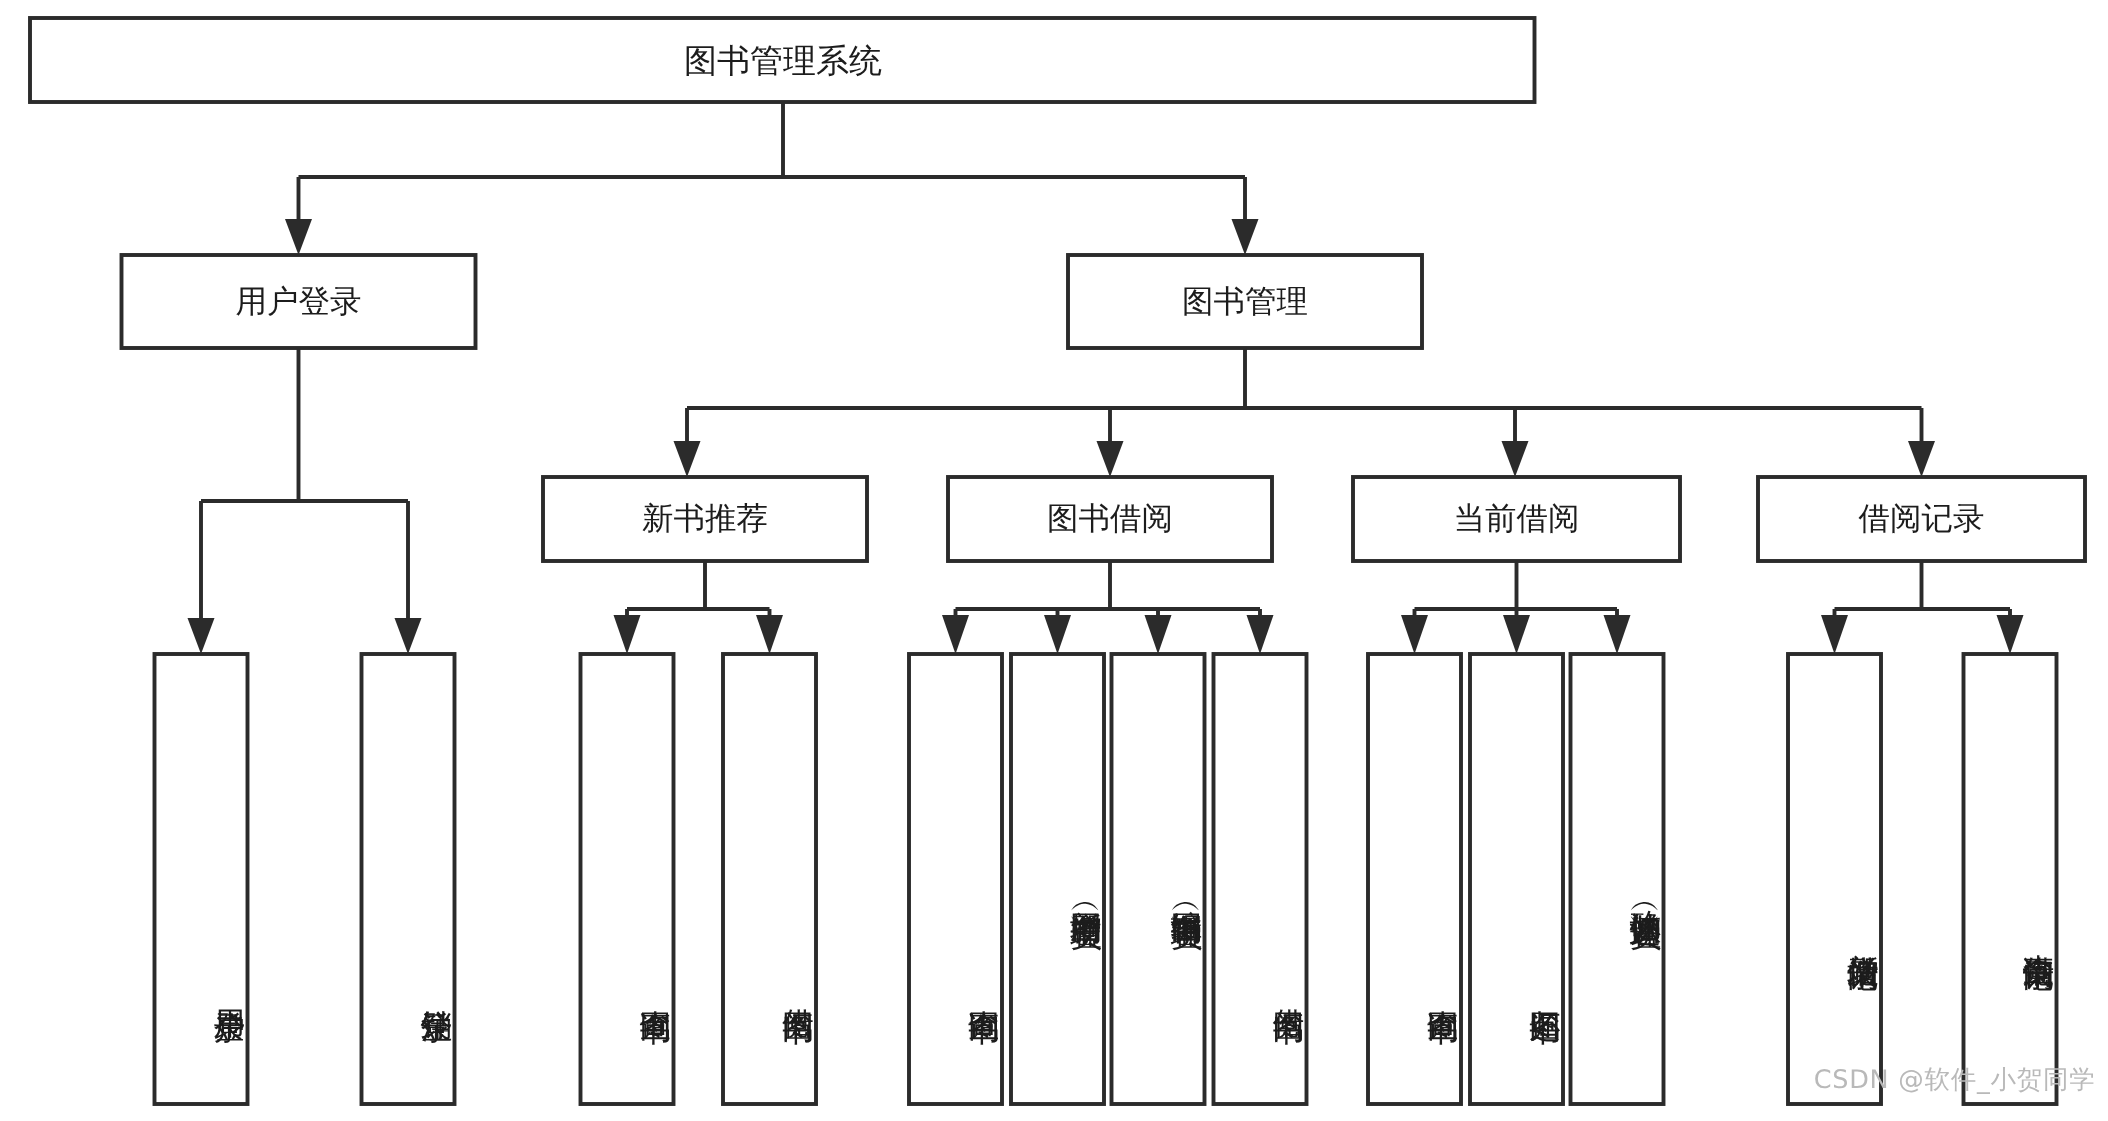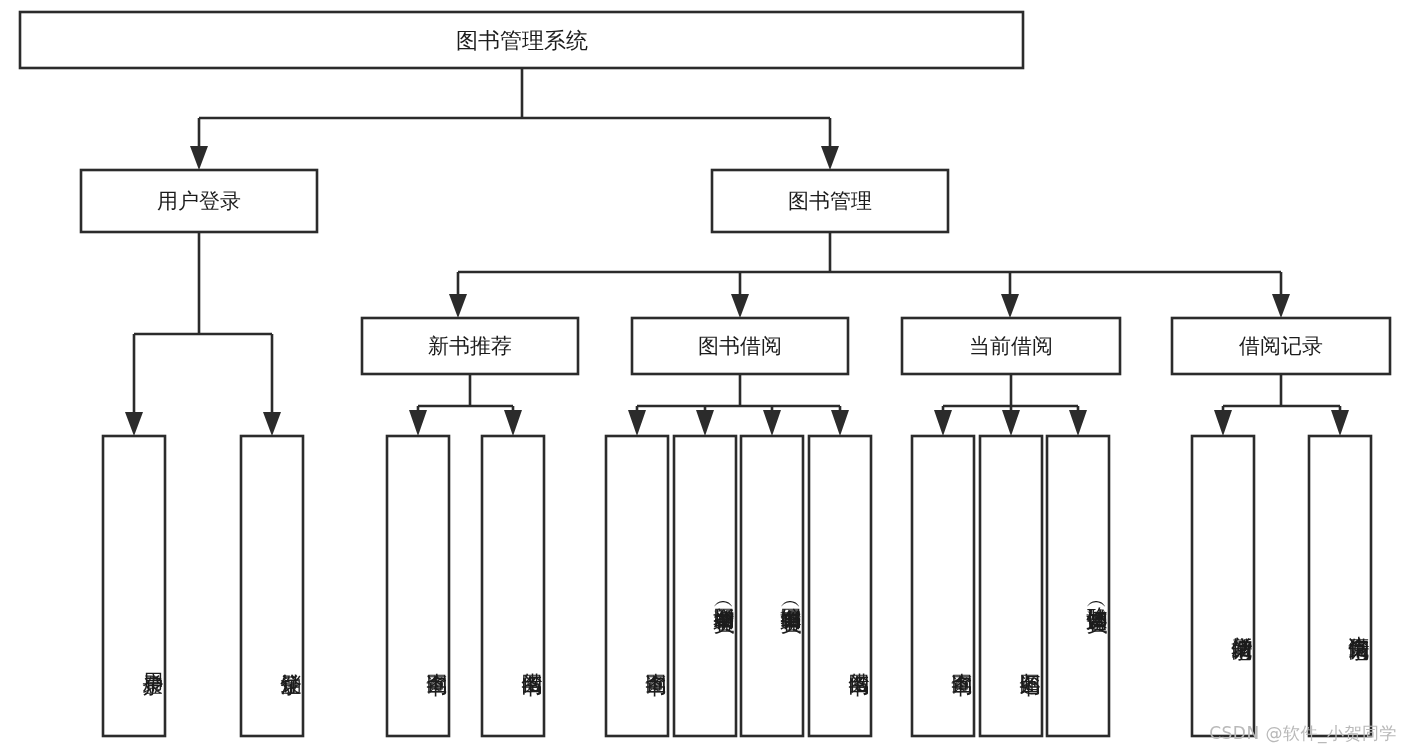--- a/index.html
+++ b/index.html
@@ -68,21 +68,21 @@
     letter-spacing: 1px;
     display: flex;
     align-items: flex-start;
     justify-content: center;
     white-space: nowrap;
     pointer-events: none;
   }
   .watermark {
     position: absolute;
     right: 8px;
-    bottom: 2px;
+    bottom: 16px;
     font-family: "DejaVu Sans", "Liberation Sans", sans-serif;
     font-size: 17px;
     color: #b9b9b9;
     letter-spacing: 0.5px;
     white-space: nowrap;
   }
 </style>
 </head>
 <body>
 

